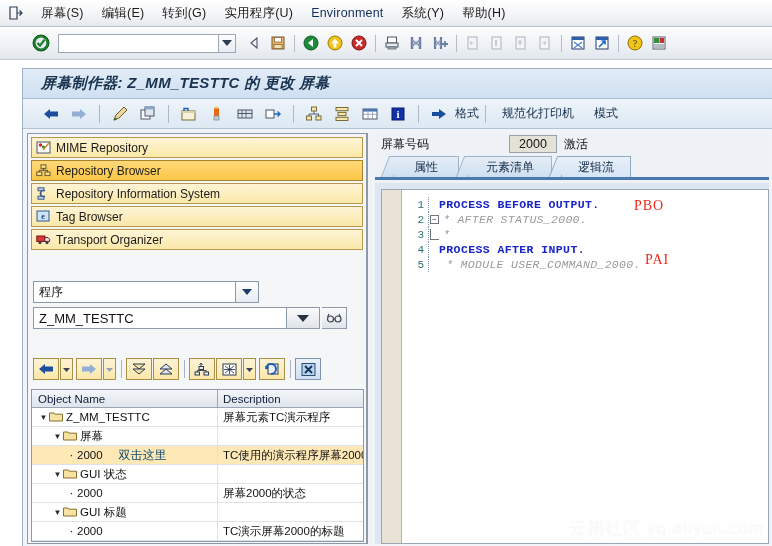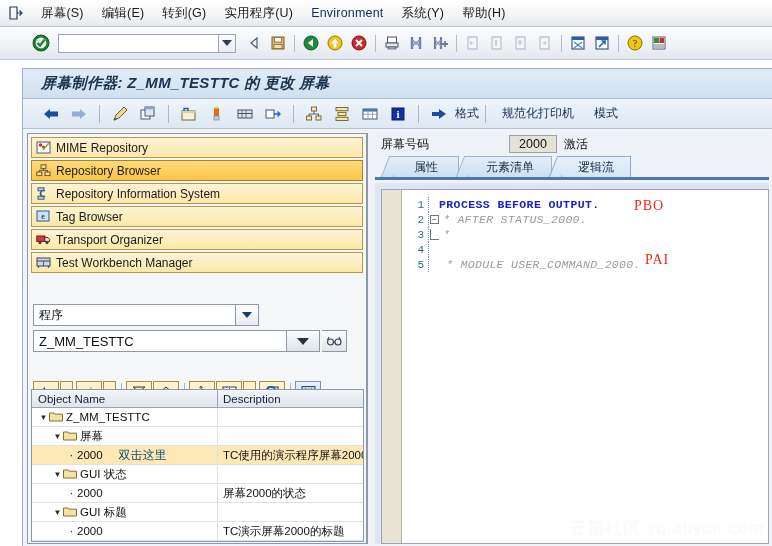--- a/index.html
+++ b/index.html
@@ -551,31 +551,20 @@
             <span class="ico">
               <svg width="15" height="13" viewBox="0 0 15 13">
                 <rect x="0.8" y="3" width="8" height="5.4" fill="#d63a3a" stroke="#7d1212"></rect>
                 <path d="M8.8,4.6 L12,4.6 L13.6,6.4 L13.6,8.4 L8.8,8.4 Z" fill="#e9e9ec" stroke="#7d1212"></path>
                 <circle cx="4" cy="9.6" r="1.6" fill="#3a4453"></circle>
                 <circle cx="11" cy="9.6" r="1.6" fill="#3a4453"></circle>
               </svg>
             </span>
             <span>Transport Organizer</span>
           </div>
-          <div class="navitem">
-            <span class="ico">
-              <svg width="15" height="13" viewBox="0 0 15 13">
-                <rect x="1" y="2" width="13" height="8" fill="#cfd9e6" stroke="#3a4453"></rect>
-                <path d="M1,5 L14,5" stroke="#3a4453"></path>
-                <path d="M7.5,5 L7.5,10" stroke="#3a4453" stroke-width=".8"></path>
-                <path d="M2.5,10 L2.5,11.8 M12.5,10 L12.5,11.8" stroke="#3a4453" stroke-width="1.2"></path>
-              </svg>
-            </span>
-            <span>Test Workbench Manager</span>
-          </div>
         </div>
 
         <div class="gap"></div>
 
         <div class="selwrap">
           <div class="selrow">
             <div class="selbox">程序</div>
             <div class="selarrow">
                 <i></i>
               </div>
@@ -675,20 +664,21 @@
           <div class="trow">
             <div class="tc1" style="padding-left:6px">
               <span class="twist">▼</span>
               <span class="folder">
                 <svg width="14" height="11" viewBox="0 0 14 11">
                     <path d="M0.5,2 L5,2 L6,3.2 L13.5,3.2 L13.5,10 L0.5,10 Z" fill="#f6e3a4" stroke="#8a6f2c"></path>
                   </svg>
               </span>
               <span>Z_MM_TESTTC</span>
             </div>
+            <div class="tc2">屏幕元素TC演示程序</div>
           </div>
 
           <div class="trow">
             <div class="tc1" style="padding-left:20px">
               <span class="twist">▼</span>
               <span class="folder">
                 <svg width="14" height="11" viewBox="0 0 14 11">
                     <path d="M0.5,2 L5,2 L6,3.2 L13.5,3.2 L13.5,10 L0.5,10 Z" fill="#f6e3a4" stroke="#8a6f2c"></path>
                   </svg>
               </span>
@@ -800,20 +790,21 @@
               <div class="cline">
                 <span class="lnum">3</span>
                 <span class="vsep"></span>
                 <span class="foldl"></span>
                 <span class="ctxt cm" style="padding-left:4px">*</span>
               </div>
 
               <div class="cline">
                 <span class="lnum">4</span>
                 <span class="vsep"></span>
+                <span class="ctxt kw">PROCESS AFTER INPUT.</span>
               </div>
 
               <div class="cline">
                 <span class="lnum">5</span>
                 <span class="vsep"></span>
                 <span class="ctxt cm"> * MODULE USER_COMMAND_2000.</span>
               </div>
 
               <span class="marker" style="left:232px; top:8px;">PBO</span>
               <span class="marker" style="left:243px; top:62px;">PAI</span>

